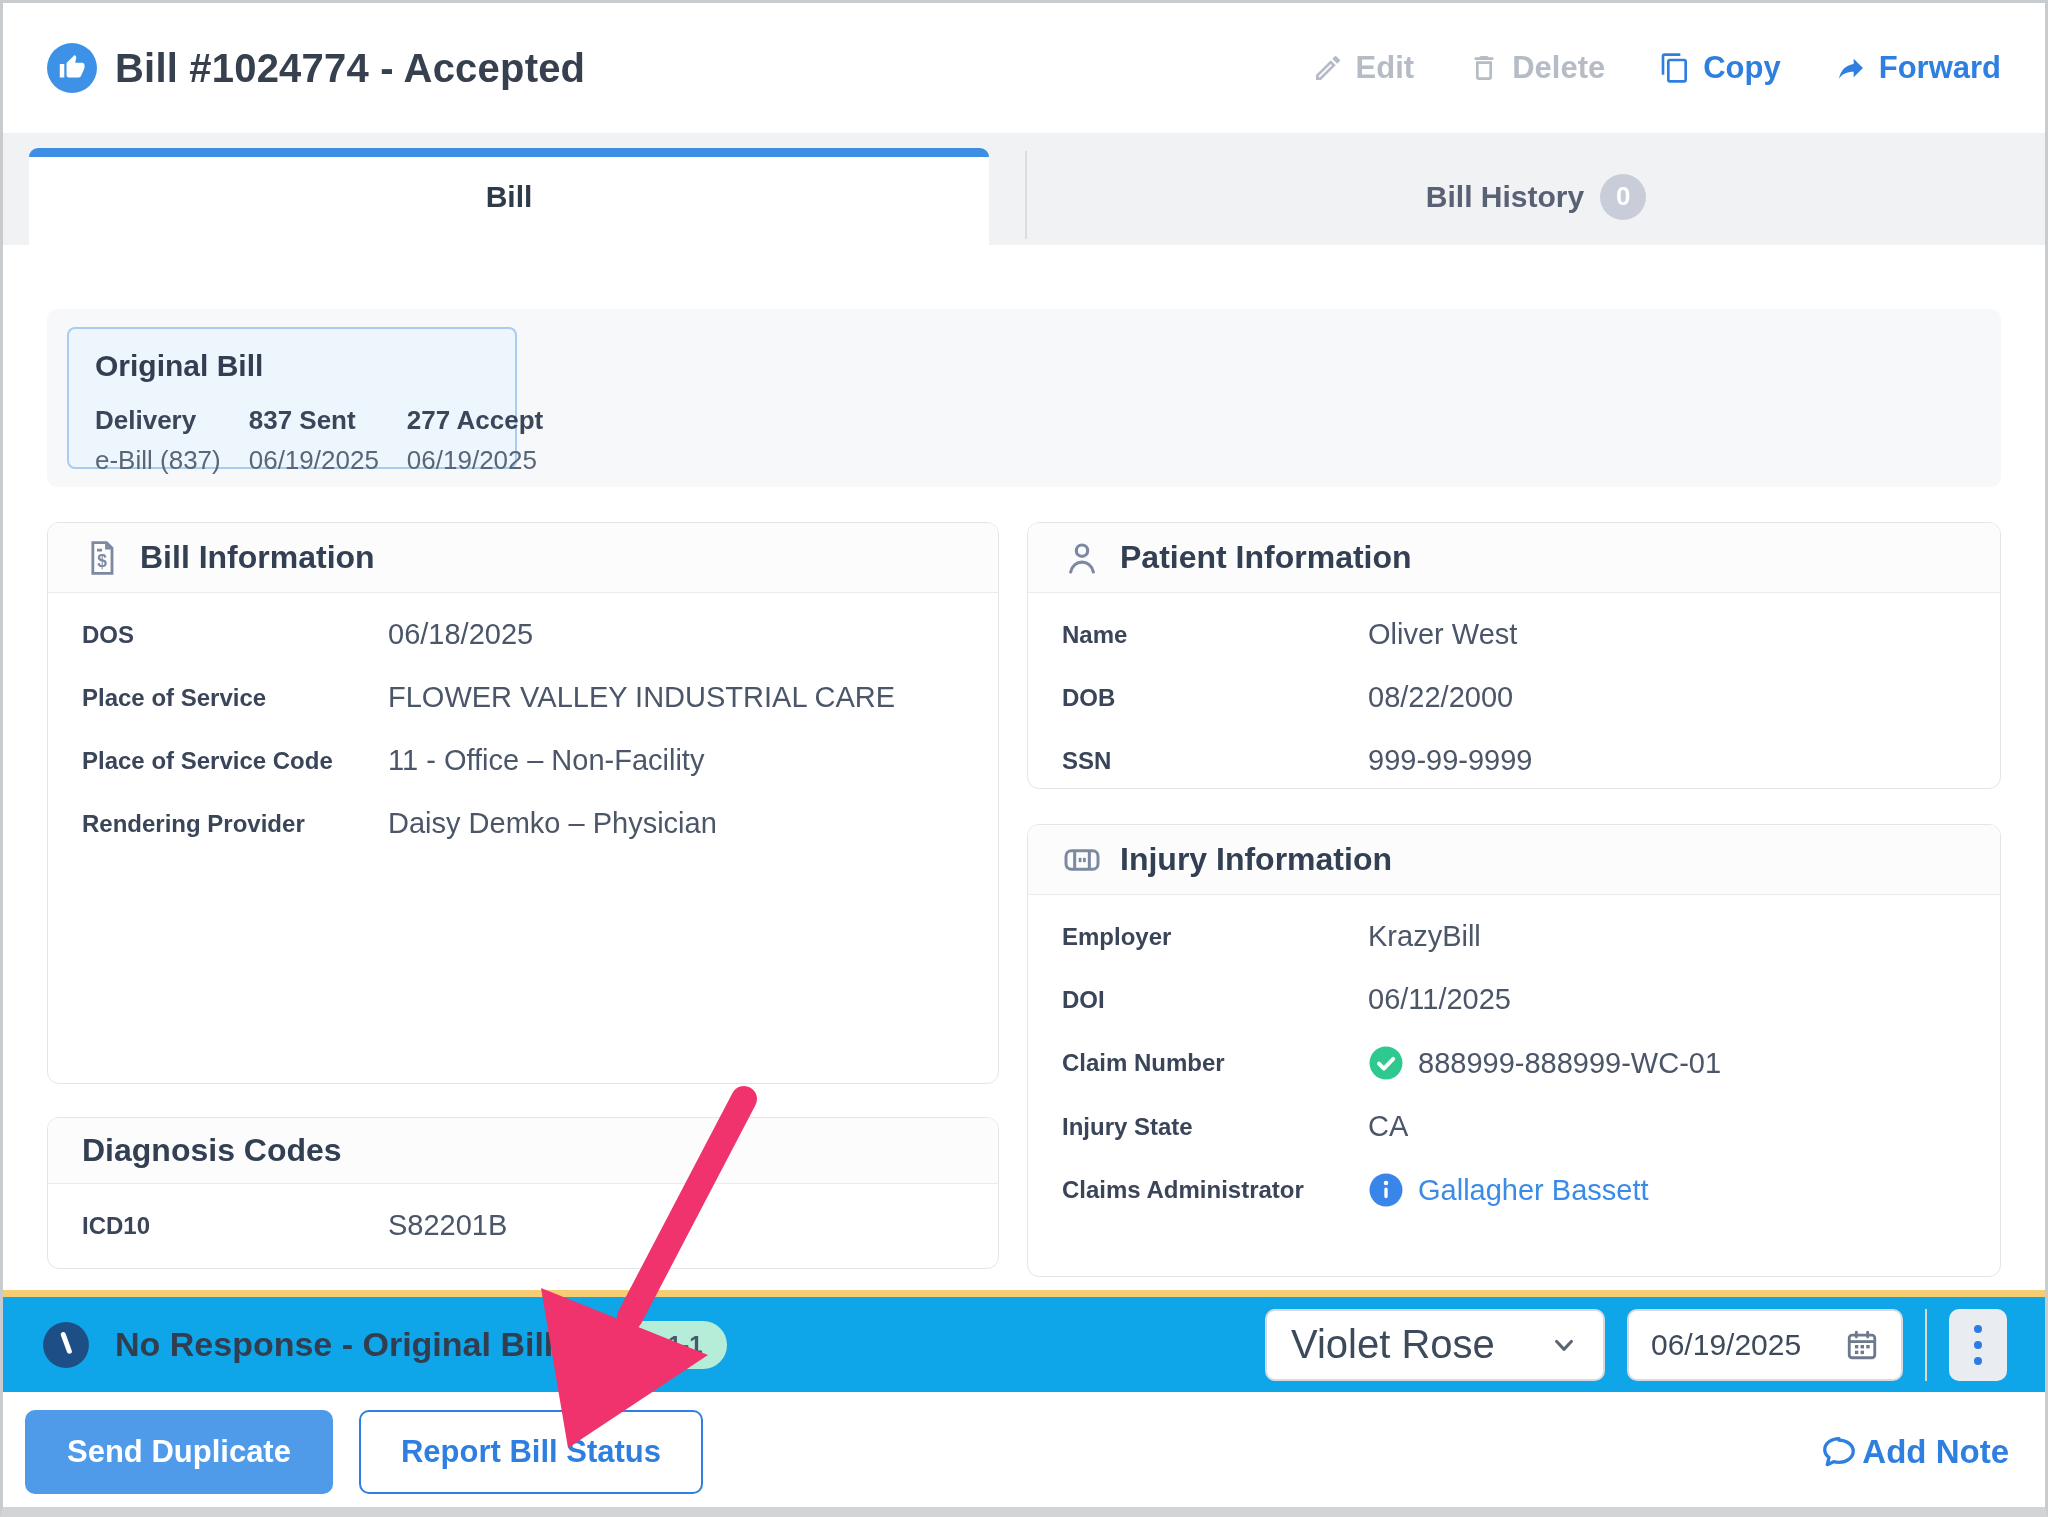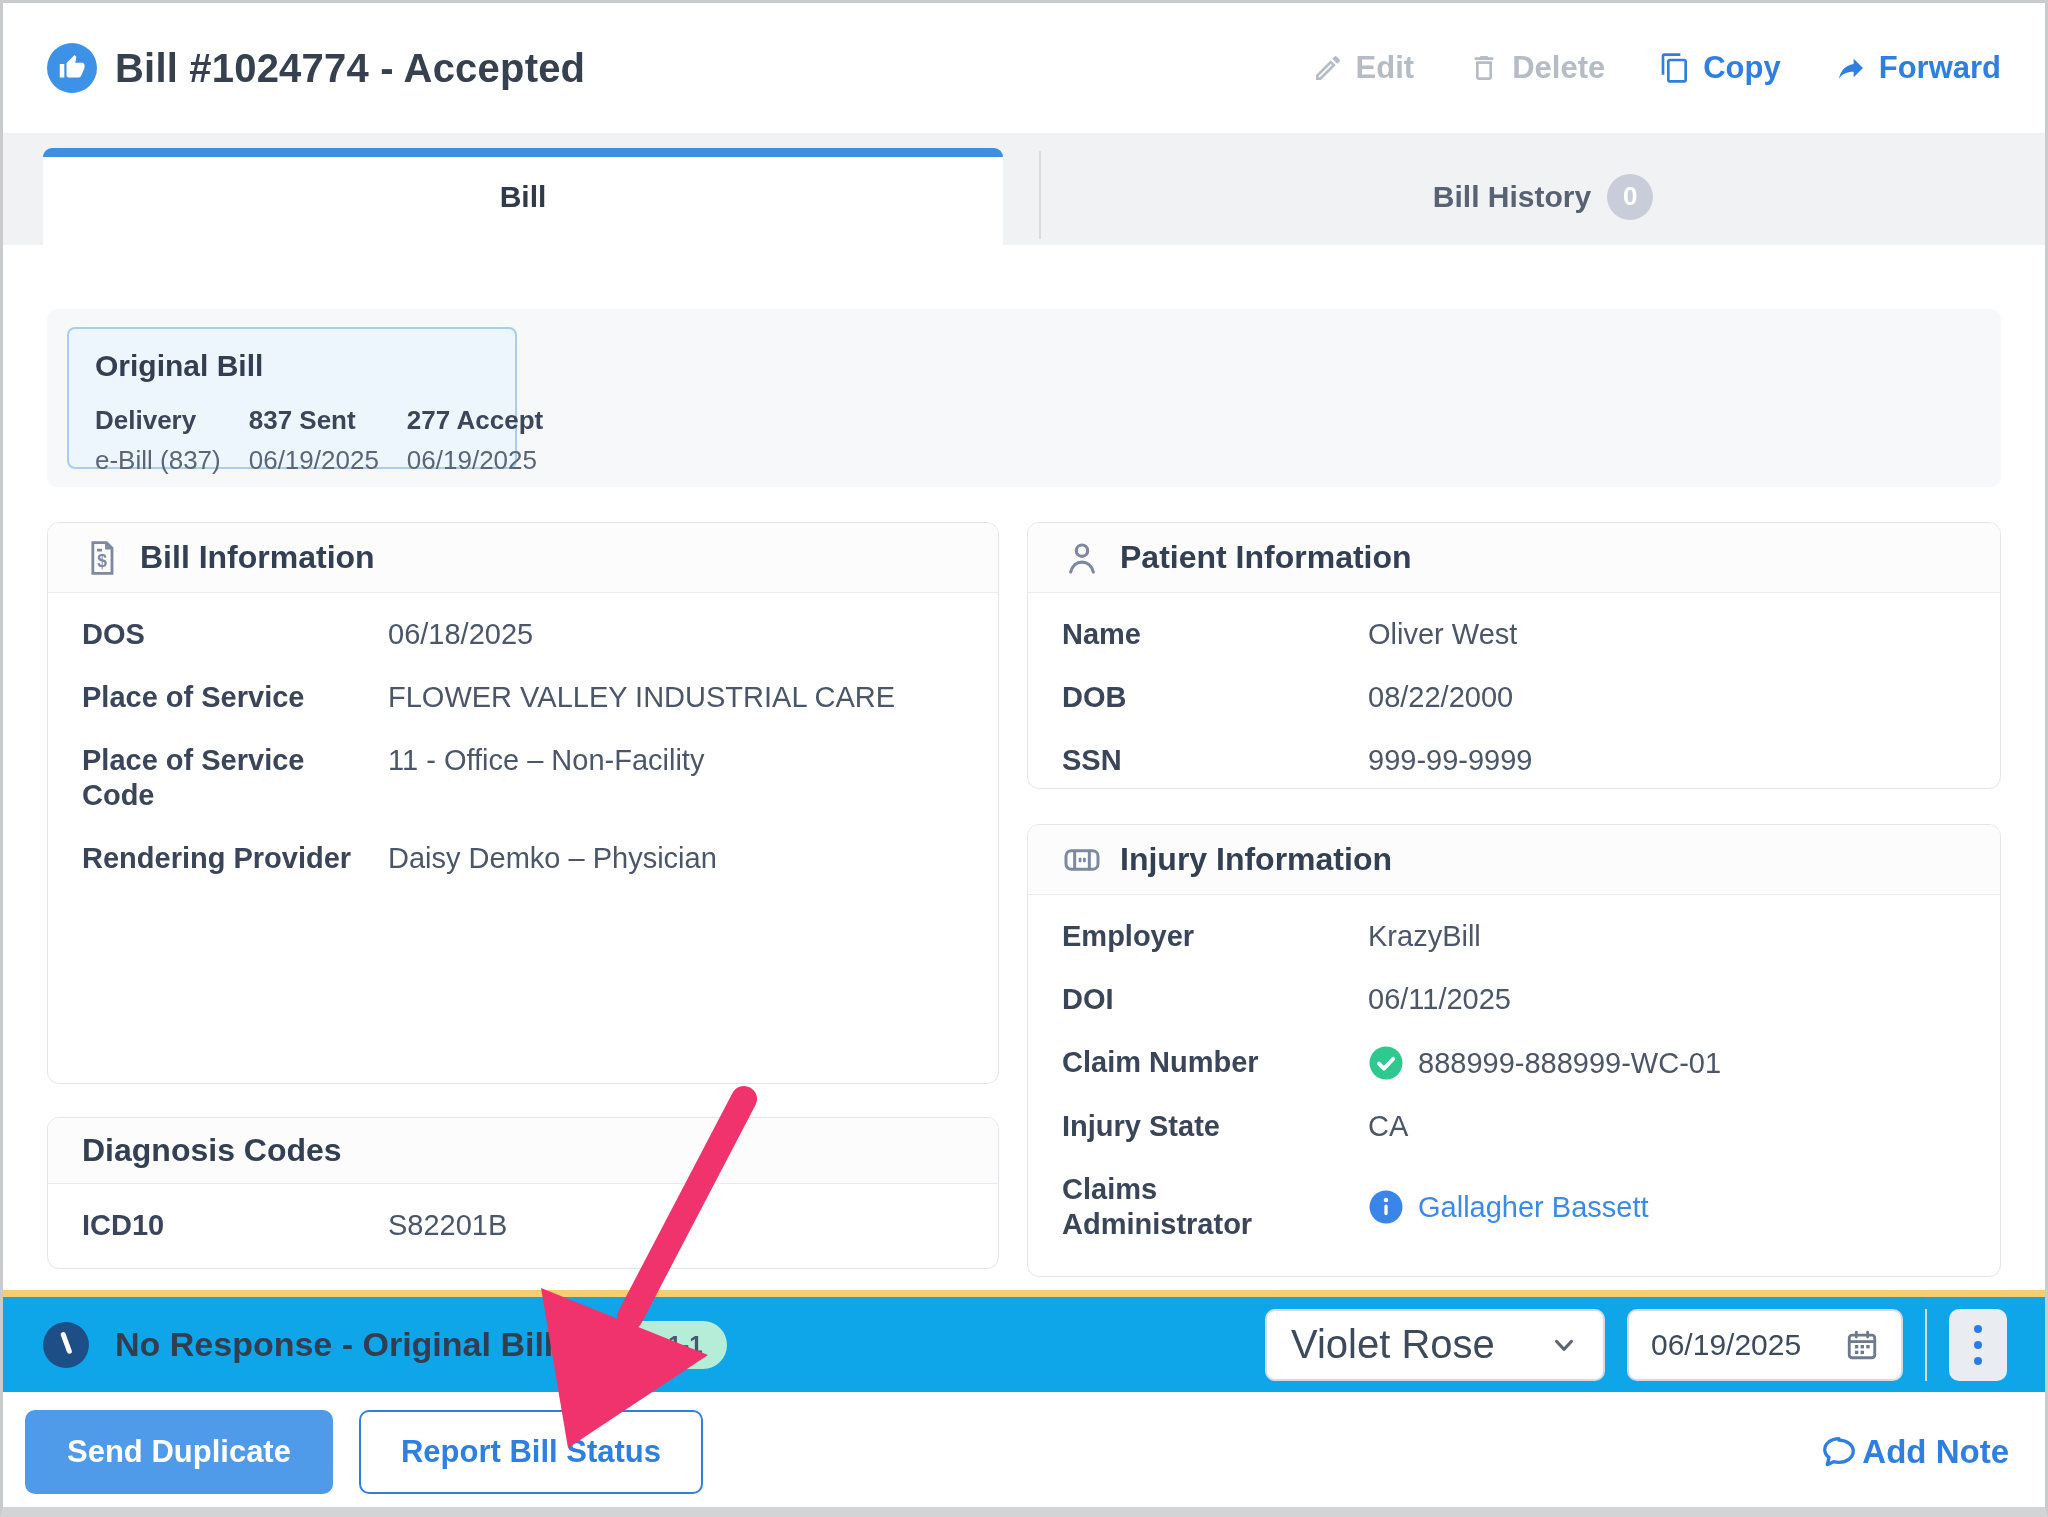--- a/index.html
+++ b/index.html
@@ -15,21 +15,21 @@
   .title-wrap{ display:flex; align-items:center; gap:18px; }
   .thumb-circle{ width:50px; height:50px; flex:none; }
   .page-title{ font-size:40px; font-weight:700; color:#36404e; letter-spacing:.2px;}
   .top-actions{ margin-left:auto; display:flex; align-items:center; gap:54px; }
   .act-btn{ display:flex; align-items:center; gap:12px; background:none; border:none;
     font-family:inherit; font-size:31px; font-weight:700; cursor:pointer; color:#2e7fe0;}
   .act-btn svg{ width:32px; height:32px; }
   .act-btn.disabled{ color:#b6bcc6; cursor:default; }
   
   .tabstrip{ height:112px; background:#f1f2f4; display:flex; align-items:flex-end; flex:none; position:relative;}
-  .tab-active{ position:relative; margin-left:40px; width:960px; height:97px; background:#fff;
+  .tab-active{ position:relative; margin-left:26px; width:960px; height:97px; background:#fff;
     border-radius:12px 12px 0 0; display:flex; align-items:center; justify-content:center;
     font-size:30px; font-weight:600; color:#2f3a4a; cursor:pointer;}
   .tab-active::before{ content:""; position:absolute; top:0; left:0; right:0; height:9px;
     background:#3d8fe4; border-radius:9px 9px 0 0;}
   .tab-divider{ width:2px; height:88px; background:#d9dce2; margin:0 0 6px 36px; }
   .tab-rest{ flex:1; height:97px; display:flex; align-items:center; justify-content:center; gap:16px;
     font-size:30px; font-weight:600; color:#596275; cursor:pointer;}
   .count-badge{ width:46px; height:46px; border-radius:50%; background:#c9cdd9; color:#fff;
     font-size:26px; font-weight:700; display:flex; align-items:center; justify-content:center;}
   
@@ -41,21 +41,21 @@
   .ob-cols{ display:flex; gap:28px; margin-top:22px; }
   .ob-col-label{ font-size:26px; font-weight:700; color:#3b465a; white-space:nowrap;}
   .ob-col-value{ font-size:26px; color:#5a6577; margin-top:9px; white-space:nowrap;}
   .grid{ display:grid; grid-template-columns:952px 1fr; gap:28px; margin:35px 44px 0; }
   .panel{ border:1px solid #e2e5e9; border-radius:12px; background:#fff; overflow:hidden;}
   .panel-header{ display:flex; align-items:center; gap:18px; padding:20px 34px; height:70px;
     background:#fcfcfd; border-bottom:1px solid #e9ebef; font-size:32px; font-weight:700; color:#333f52;}
   .panel-header svg{ width:40px; height:40px; color:#7d89a1; flex:none;}
   .panel-body{ padding:10px 34px 0; }
   .frow{ display:grid; grid-template-columns:306px 1fr; padding:14px 0; }
-  .flabel{ font-size:29px; font-weight:700; color:#3a4559; line-height:35px; padding-right:28px;}
+  .flabel{ font-size:24px; font-weight:700; color:#3a4559; line-height:35px; padding-right:28px;}
   .col-right .flabel{ padding-right:32px; }
   .fvalue{ font-size:29px; color:#4b5668; line-height:35px; }
   .fvalue.with-icon{ display:flex; align-items:center; gap:14px; }
   .fvalue .mini-icon{ width:36px; height:36px; flex:none; }
   .link{ color:#3a8ae8; cursor:pointer; }
   .h-bill-info{ height:562px; } .h-diag{ height:152px; margin-top:33px; }
   .h-patient{ height:267px; } .h-injury{ height:453px; margin-top:35px; }
   .panel.h-diag .panel-header{ height:66px; padding:16px 34px;}
   
   .status-bar{ height:102px; flex:none; background:#0ea5e9; border-top:7px solid #f6cd73;

